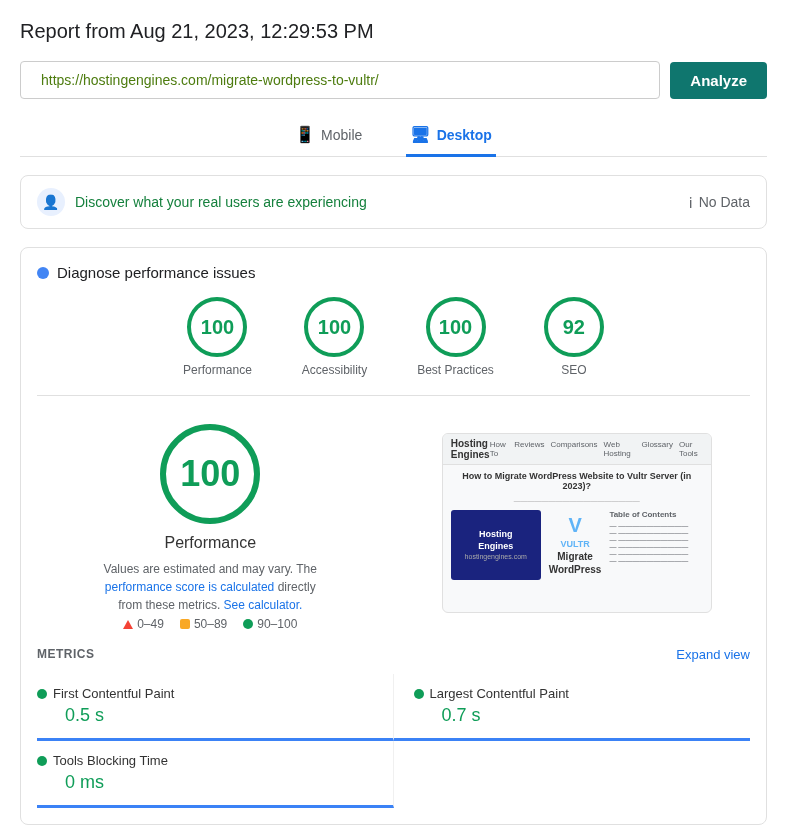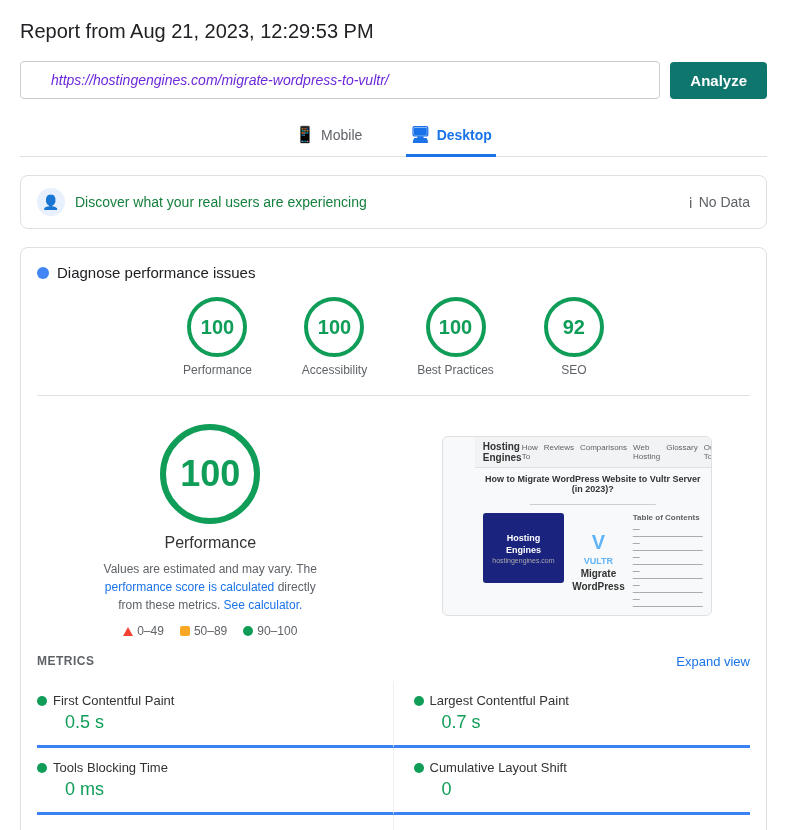--- a/index.html
+++ b/index.html
@@ -20,25 +20,24 @@
     .url-bar {
       display: flex;
       align-items: center;
       gap: 10px;
       margin-bottom: 18px;
     }
     .url-input {
       flex: 1;
       border: 1px solid #ccc;
       border-radius: 4px;
-      padding: 10px 30px;
+      padding: 10px 20px;
       font-size: 14px;
-      color: #6d28d9;
+      color: #4d7c0f;
       outline: none;
-      font-style: italic;
     }
     .analyze-btn {
       background: #0f766e;
       color: #fff;
       border: none;
       border-radius: 4px;
       padding: 10px 20px;
       font-size: 15px;
       font-weight: 600;
       cursor: pointer;
@@ -204,21 +203,21 @@
       max-width: 220px;
       line-height: 1.5;
     }
     .score-note a {
       color: #1a73e8;
       text-decoration: none;
     }
     .legend-row {
       display: flex;
       gap: 16px;
-      margin-top: 10px;
+      margin-top: 3px;
       align-items: center;
       text-align: center;
     }
     .legend-item {
       display: flex;
       align-items: center;
       gap: 4px;
       font-size: 12px;
       color: #5f6368;
     }
@@ -247,21 +246,20 @@
     }
     .screenshot-preview {
       border: 1px solid #e0e0e0;
       border-radius: 6px;
       overflow: hidden;
       width: 270px;
       min-height: 180px;
       background: #f8f9fa;
       display: flex;
       flex-direction: column;
-      padding-left: 32px;
     }
     .preview-nav {
       background: #f1f3f4;
       padding: 4px 8px;
       font-size: 9px;
       color: #5f6368;
       border-bottom: 1px solid #e0e0e0;
       display: flex;
       justify-content: space-between;
       align-items: center;
@@ -555,27 +553,20 @@
       </div>
 
       <div class="metric-item">
         <div class="metric-label-row">
           <div class="metric-green-dot"></div>
           <span class="metric-label">Tools Blocking Time</span>
         </div>
         <div class="metric-value">0 ms</div>
       </div>
 
-      <div class="metric-item">
-        <div class="metric-label-row">
-          <div class="metric-green-dot"></div>
-          <span class="metric-label">Cumulative Layout Shift</span>
-        </div>
-        <div class="metric-value">0</div>
-      </div>
 
       <div class="metric-item" style="border-bottom:none;">
         
         
       </div>
     </div>
   </div>
 </div>
 
 </body></html>

